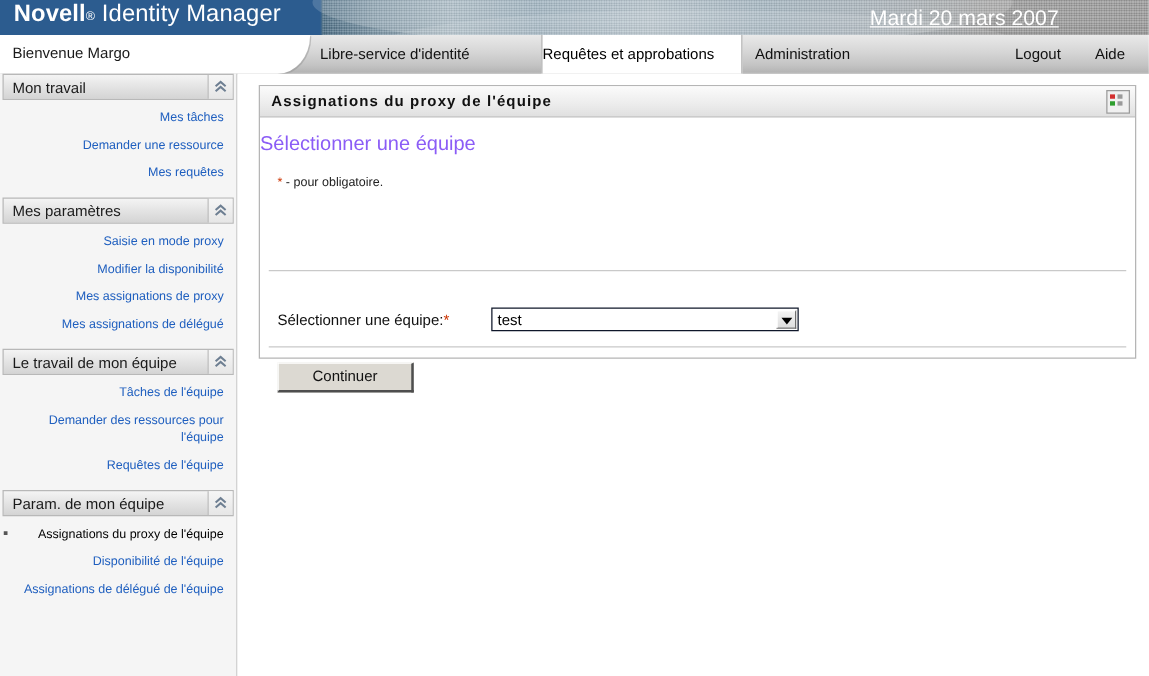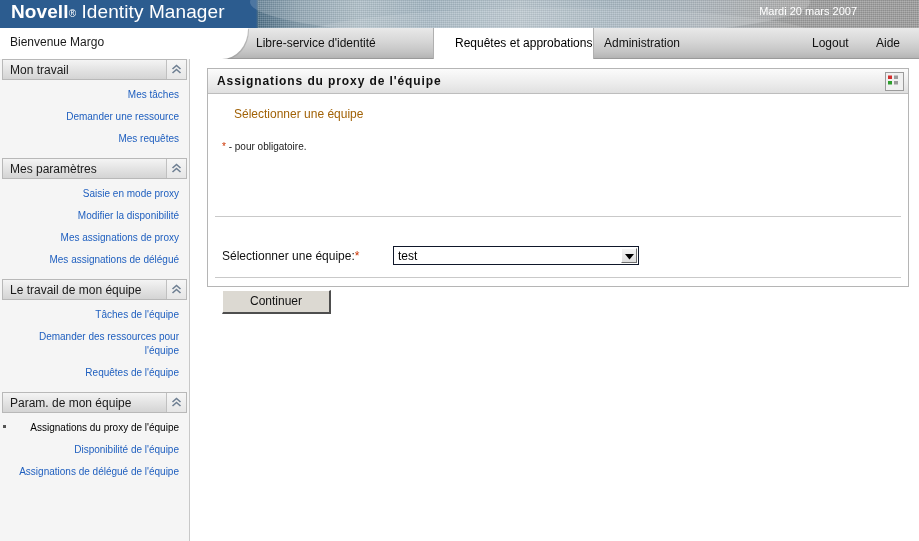--- a/index.html
+++ b/index.html
@@ -67,24 +67,25 @@
     font-size: 19px;
     color: #ffffff;
     white-space: nowrap;
     letter-spacing: 0.1px;
   }
   .brand .novell { font-weight: bold; }
   .brand .reg { font-size: 10px; vertical-align: 1px; }
   .brand .im { font-weight: normal; }
   .banner-date {
     position: absolute;
-    right: 62px; top: 5px;
-    font-size: 11px;
+    right: 72px; top: 5px;
+    font-size: 17px;
     color: #ffffff;
     white-space: nowrap;
+    text-decoration: underline;
   }
 
   
   .tabbar {
     position: absolute;
     left: 0; top: 28px;
     width: 919px; height: 31px;
     background: linear-gradient(180deg, #e9e9e9 0%, #d6d6d6 45%, #c4c4c4 80%, #b4b4b4 100%);
     border-bottom: 1px solid #9a9a9a;
     box-sizing: border-box;
@@ -113,21 +114,20 @@
     color: #111111;
     white-space: nowrap;
     cursor: pointer;
   }
   .tab.active {
     background: #ffffff;
     border-left: 1px solid #b0b0b0;
     border-right: 1px solid #b0b0b0;
     box-sizing: border-box;
     color: #000000;
-    padding-left: 21px;
   }
   .tab-selfservice { left: 256px; width: 162px; }
   .tab-requests    { left: 433px; width: 161px; }
   .tab-admin       { left: 604px; width: 128px; }
   .tab-logout      { left: 812px; width: 60px; }
   .tab-help        { left: 876px; width: 38px; }
 
   
   .sidebar {
     position: absolute;
@@ -223,23 +223,23 @@
     border: 1px solid #9b9b9b;
     cursor: pointer;
   }
   .panel-body {
     position: relative;
     padding: 0;
     height: 192px;
   }
   .subtitle {
     position: absolute;
-    left: 26px; top: 13px;
-    font-size: 12px;
-    color: #a16207;
+    left: 0; top: 13px;
+    font-size: 16px;
+    color: #8b5cf6;
     white-space: nowrap;
   }
   .required-note {
     position: absolute;
     left: 14px; top: 47px;
     font-size: 10px;
     color: #222222;
     white-space: nowrap;
   }
   .required-note .star { color: #cc3300; }

